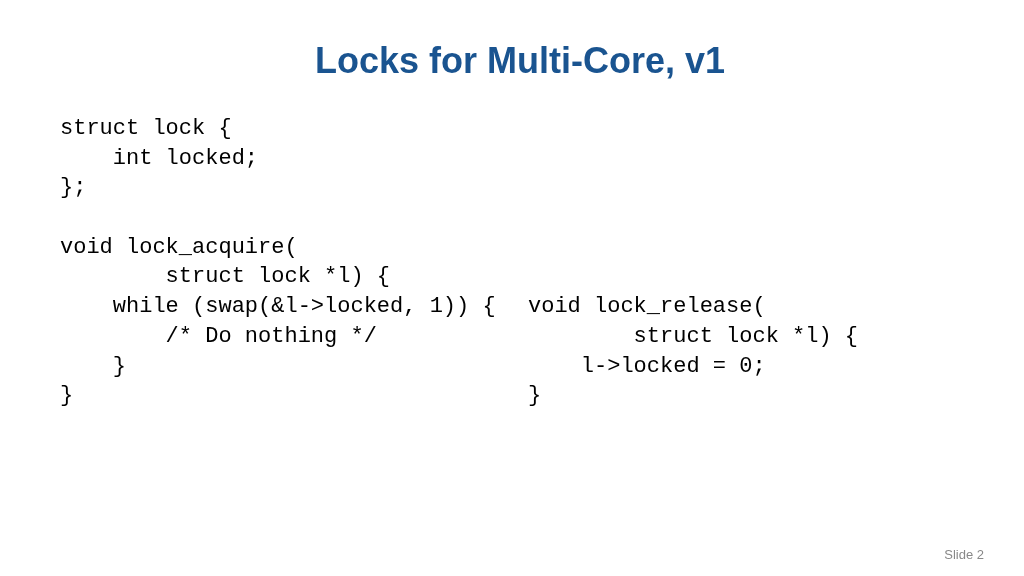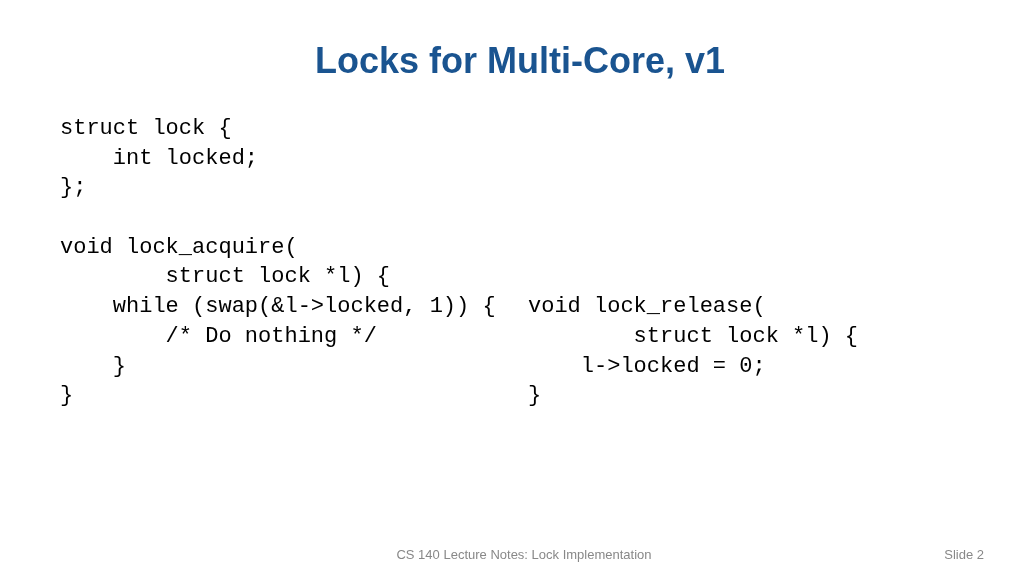--- a/index.html
+++ b/index.html
@@ -76,15 +76,14 @@
   <div class="col">
     <div class="code">void lock_release(
         struct lock *l) {
     l-&gt;locked = 0;
 }</div>
   </div>
 </div>
 
 <div class="footer">
   <span></span>
-  <span class="footer-center">CS 140 Lecture Notes: Lock Implementation</span>
   <span>Slide 2</span>
 </div>
 
 </body></html>

